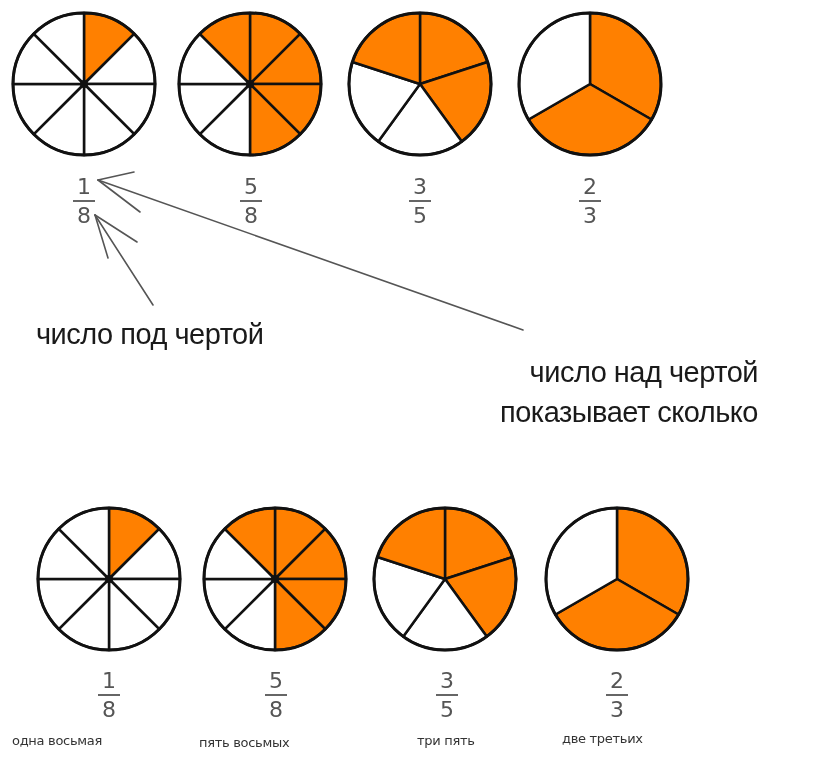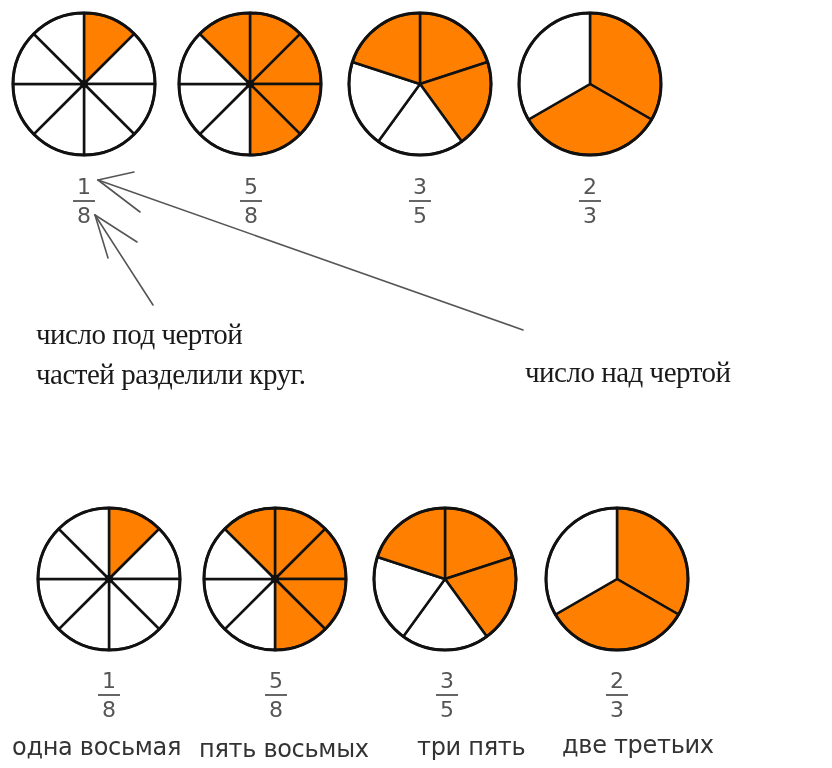--- a/index.html
+++ b/index.html
@@ -3,23 +3,23 @@
 <meta charset="utf-8">
 <style>
   html, body { margin: 0; padding: 0; background: #ffffff; }
   body { width: 832px; height: 768px; position: relative; overflow: hidden;
          font-family: "DejaVu Sans", "Liberation Sans", sans-serif; color: #1a1a1a; }
   .pie { position: absolute; }
   .frac { position: absolute; width: 40px; text-align: center; color: #555;
           font-family: "DejaVu Sans", sans-serif; font-size: 22px; line-height: 22px; }
   .frac .num, .frac .den { display: block; }
   .frac .bar { display: block; width: 22px; height: 2px; background: #666; margin: 2px auto 3px auto; }
-  .caption { position: absolute; font-family: Liberation Serif, serif; font-size: 29px;
-             line-height: 40px; color: #1a1a1a; letter-spacing: -0.5px; white-space: nowrap; }
-  .word { position: absolute; font-family: "DejaVu Sans", sans-serif; font-size: 24px; color: #333;
+  .caption { position: absolute; font-family: Liberation Sans, sans-serif; font-size: 29px;
+             line-height: 40px; color: #1a1a1a; letter-spacing: -0.5px; white-space: nowrap; text-align: right; }
+  .word { position: absolute; font-family: "DejaVu Sans", sans-serif; font-size: 13px; color: #333;
           white-space: nowrap; letter-spacing: -0.3px; }
   svg.arrows { position: absolute; left: 0; top: 0; }
 </style>
 </head>
 <body>
 
 <svg class="pie" style="left:10px;top:10px" width="148" height="148">
     <path d="M74,74 L74,3 A71,71 0 0 1 124.20458146424487,23.795418535755125 Z" fill="#FF8000" stroke="#111111" stroke-width="2.5" stroke-linejoin="round"></path>
     <path d="M74,74 L124.20458146424487,23.795418535755125 A71,71 0 0 1 145,74 Z" fill="#FFFFFF" stroke="#111111" stroke-width="2.5" stroke-linejoin="round"></path>
     <path d="M74,74 L145,74 A71,71 0 0 1 124.20458146424488,124.20458146424487 Z" fill="#FFFFFF" stroke="#111111" stroke-width="2.5" stroke-linejoin="round"></path>
@@ -87,24 +87,24 @@
     <line x1="98" y1="180" x2="140" y2="212"></line>
 
     <line x1="153" y1="305" x2="95" y2="215"></line>
     <line x1="95" y1="215" x2="108" y2="258"></line>
     <line x1="95" y1="215" x2="137" y2="242"></line>
   </g>
 </svg>
 
 <div class="caption" style="left:36px;top:314px">
   <div>число под чертой</div>
-  <div>частей разделили круг.</div>
 </div>
-<div class="caption" style="left:525px;top:352px">
+<div class="caption" style="left:500px;top:352px">
   <div>число над чертой</div>
+  <div>показывает сколько</div>
 </div>
 
 <svg class="pie" style="left:35px;top:505px" width="148" height="148">
     <path d="M74,74 L74,3 A71,71 0 0 1 124.20458146424487,23.795418535755125 Z" fill="#FF8000" stroke="#111111" stroke-width="2.5" stroke-linejoin="round"></path>
     <path d="M74,74 L124.20458146424487,23.795418535755125 A71,71 0 0 1 145,74 Z" fill="#FFFFFF" stroke="#111111" stroke-width="2.5" stroke-linejoin="round"></path>
     <path d="M74,74 L145,74 A71,71 0 0 1 124.20458146424488,124.20458146424487 Z" fill="#FFFFFF" stroke="#111111" stroke-width="2.5" stroke-linejoin="round"></path>
     <path d="M74,74 L124.20458146424488,124.20458146424487 A71,71 0 0 1 74.00000000000001,145 Z" fill="#FFFFFF" stroke="#111111" stroke-width="2.5" stroke-linejoin="round"></path>
     <path d="M74,74 L74.00000000000001,145 A71,71 0 0 1 23.795418535755132,124.20458146424488 Z" fill="#FFFFFF" stroke="#111111" stroke-width="2.5" stroke-linejoin="round"></path>
     <path d="M74,74 L23.795418535755132,124.20458146424488 A71,71 0 0 1 3,74.00000000000001 Z" fill="#FFFFFF" stroke="#111111" stroke-width="2.5" stroke-linejoin="round"></path>
     <path d="M74,74 L3,74.00000000000001 A71,71 0 0 1 23.79541853575511,23.79541853575514 Z" fill="#FFFFFF" stroke="#111111" stroke-width="2.5" stroke-linejoin="round"></path>

